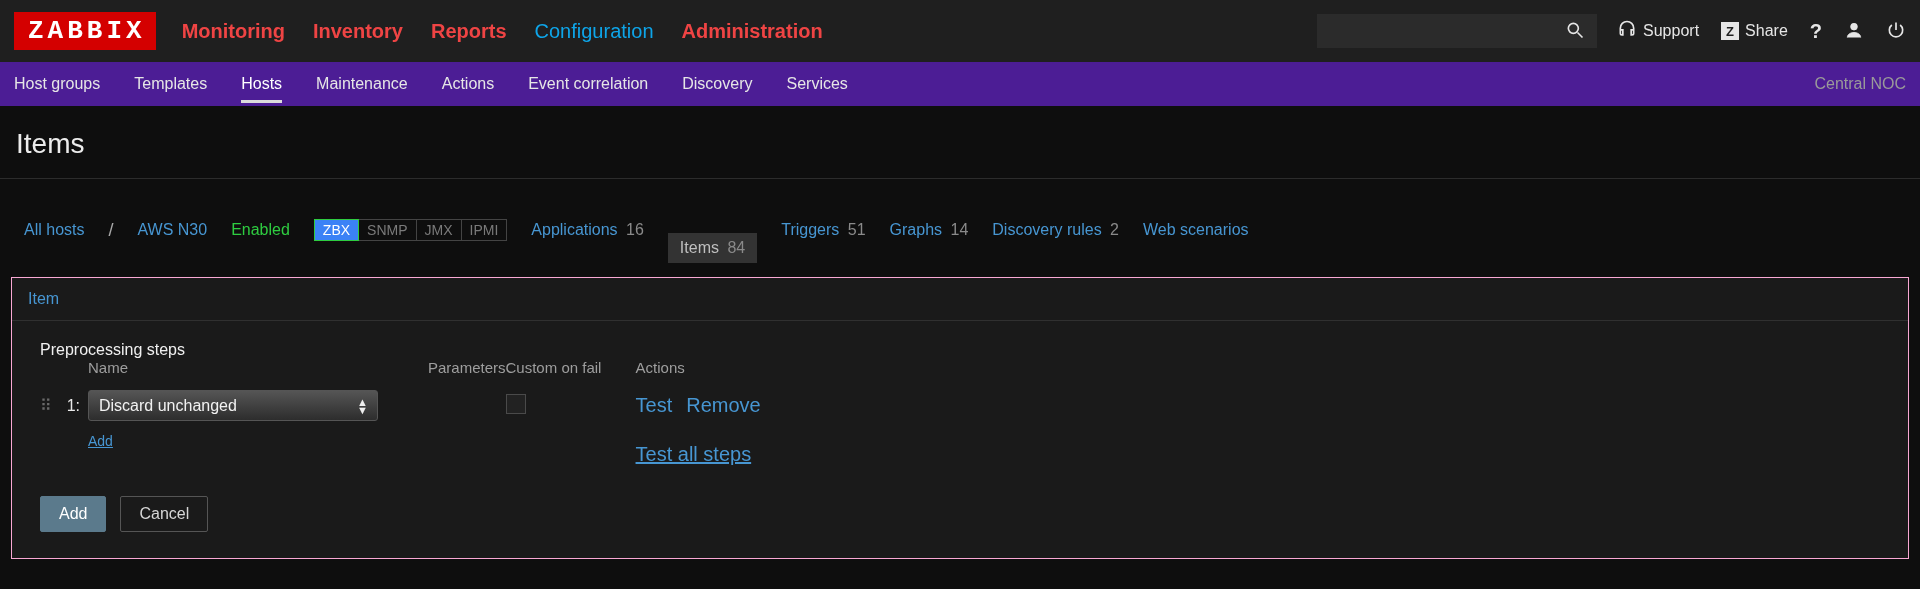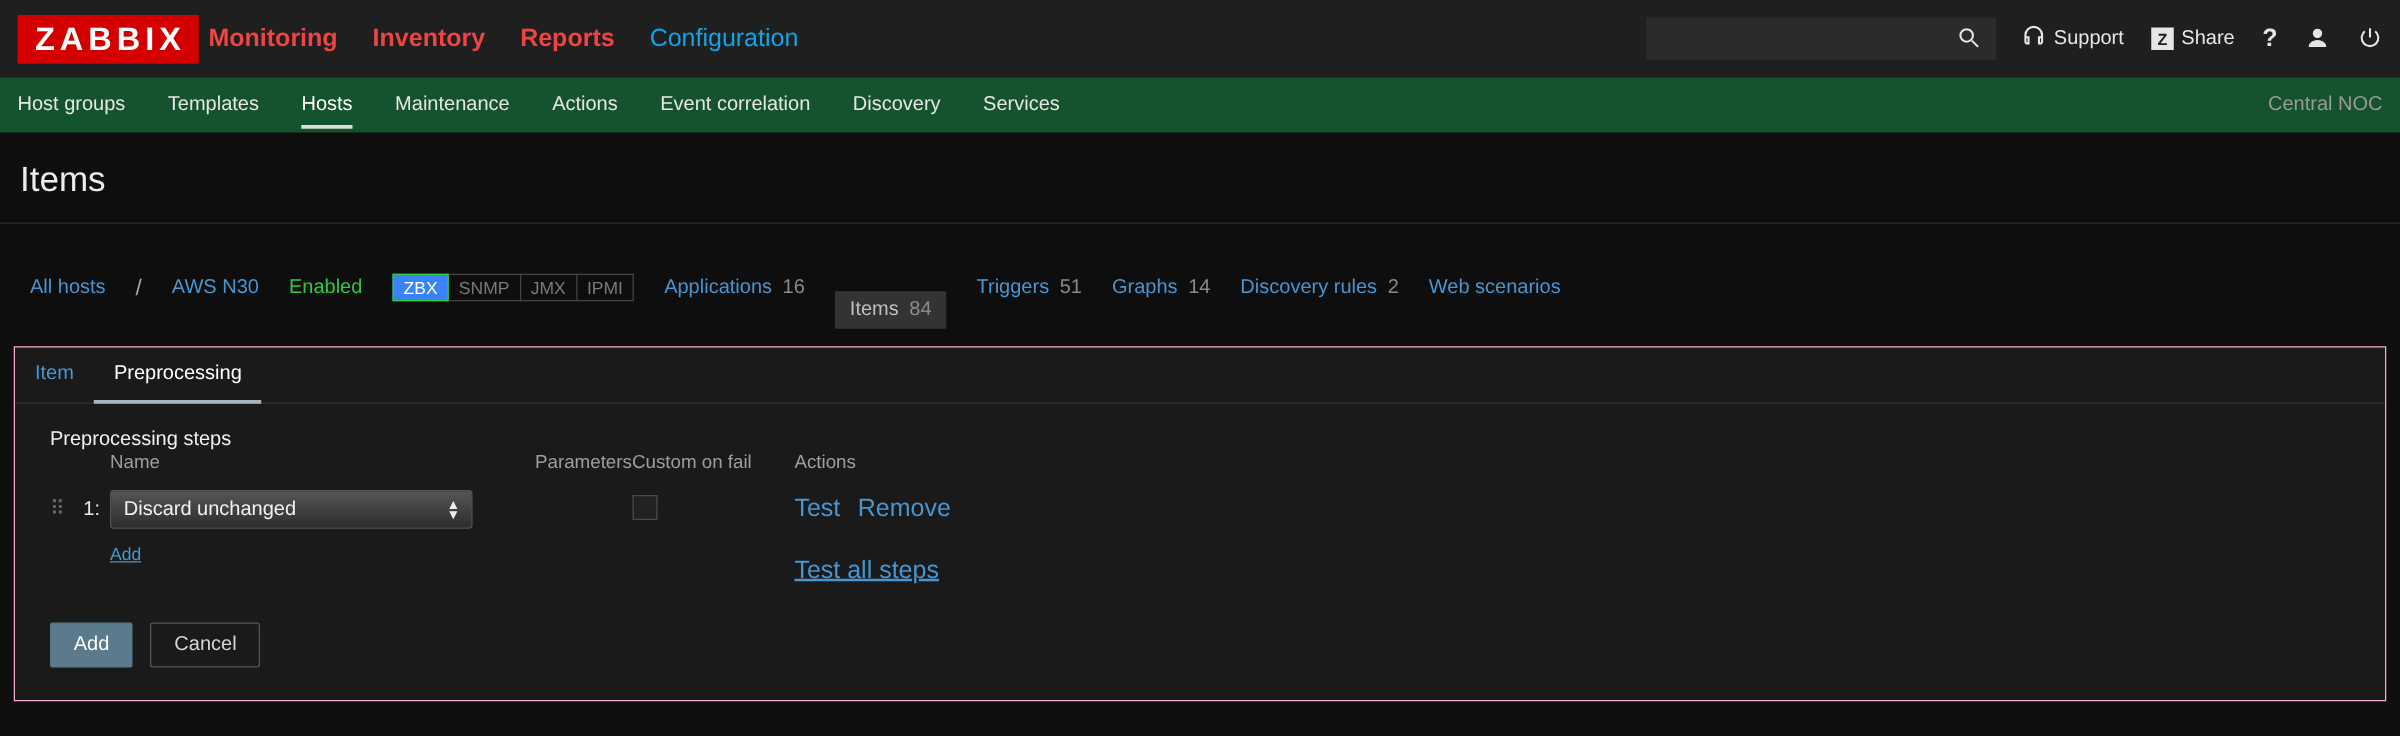--- a/index.html
+++ b/index.html
@@ -19,22 +19,22 @@
     height: 62px;
     padding: 0 14px;
   }
   .logo {
     background: #d40000;
     color: #fff;
     font-weight: 900;
     font-size: 26px;
     letter-spacing: 4px;
     padding: 4px 10px 4px 14px;
-    font-family: Liberation Sans, sans-serif;
-    margin-right: 8px;
+    font-family: Liberation Mono, monospace;
+    margin-right: 26px;
   }
   .topnav-menu {
     display: flex;
     gap: 28px;
     flex: 0 0 auto;
   }
   .topnav-item {
     font-size: 20px;
     color: #ef4444;
     cursor: pointer;
@@ -66,21 +66,21 @@
     justify-content: center;
     font-size: 13px;
   }
   .icon-btn { color: #e6e6e6; cursor: pointer; }
   svg.ico { width: 20px; height: 20px; fill: currentColor; stroke: currentColor; }
 
   
   .subnav {
     display: flex;
     align-items: center;
-    background: #14532d;
+    background: #4c1d95;
     height: 44px;
     padding: 0 14px;
     font-size: 16px;
     text-align: right;
   }
   .subnav-item { color: #e6e6e6; margin-right: 34px; cursor: pointer; padding: 10px 0; }
   .subnav-item.active { color: #fff; border-bottom: 3px solid #dcdcdc; padding-bottom:7px; }
   .subnav-right { margin-left: auto; color: #9a9a9a; font-size: 16px; }
 
   
@@ -188,20 +188,21 @@
 </head>
 <body>
 
 <div class="topnav">
   <div class="logo">ZABBIX</div>
   <div class="topnav-menu">
     <div class="topnav-item">Monitoring</div>
     <div class="topnav-item">Inventory</div>
     <div class="topnav-item">Reports</div>
     <div class="topnav-item active">Configuration</div>
+    <div class="topnav-item">Administration</div>
   </div>
   <div class="topnav-spacer"></div>
   <div class="search-box">
     <span class="icon-btn">
       <svg class="ico" viewBox="0 0 24 24">
           <circle cx="10" cy="10" r="6" fill="none" stroke-width="2"></circle>
           <line x1="15" y1="15" x2="21" y2="21" stroke-width="2"></line>
         </svg>
     </span>
   </div>
@@ -263,21 +264,20 @@
   <span class="pill"><span>Items</span> <span class="cnt">84</span></span>
   <span><span class="link">Triggers</span> <span class="cnt">51</span></span>
   <span><span class="link">Graphs</span> <span class="cnt">14</span></span>
   <span><span class="link">Discovery rules</span> <span class="cnt">2</span></span>
   <span><span class="link">Web scenarios</span></span>
 </div>
 
 <div class="panel">
   <div class="tabs">
     <div class="tab">Item</div>
-    <div class="tab active">Preprocessing</div>
   </div>
 
   <div class="form-body">
     <div class="form-row">
       <div class="form-label">Preprocessing steps</div>
       <div class="steps-table">
         <div class="steps-header">
           <div style="width:48px"></div>
           <div class="col-name">Name</div>
           <div class="col-params">Parameters</div>

